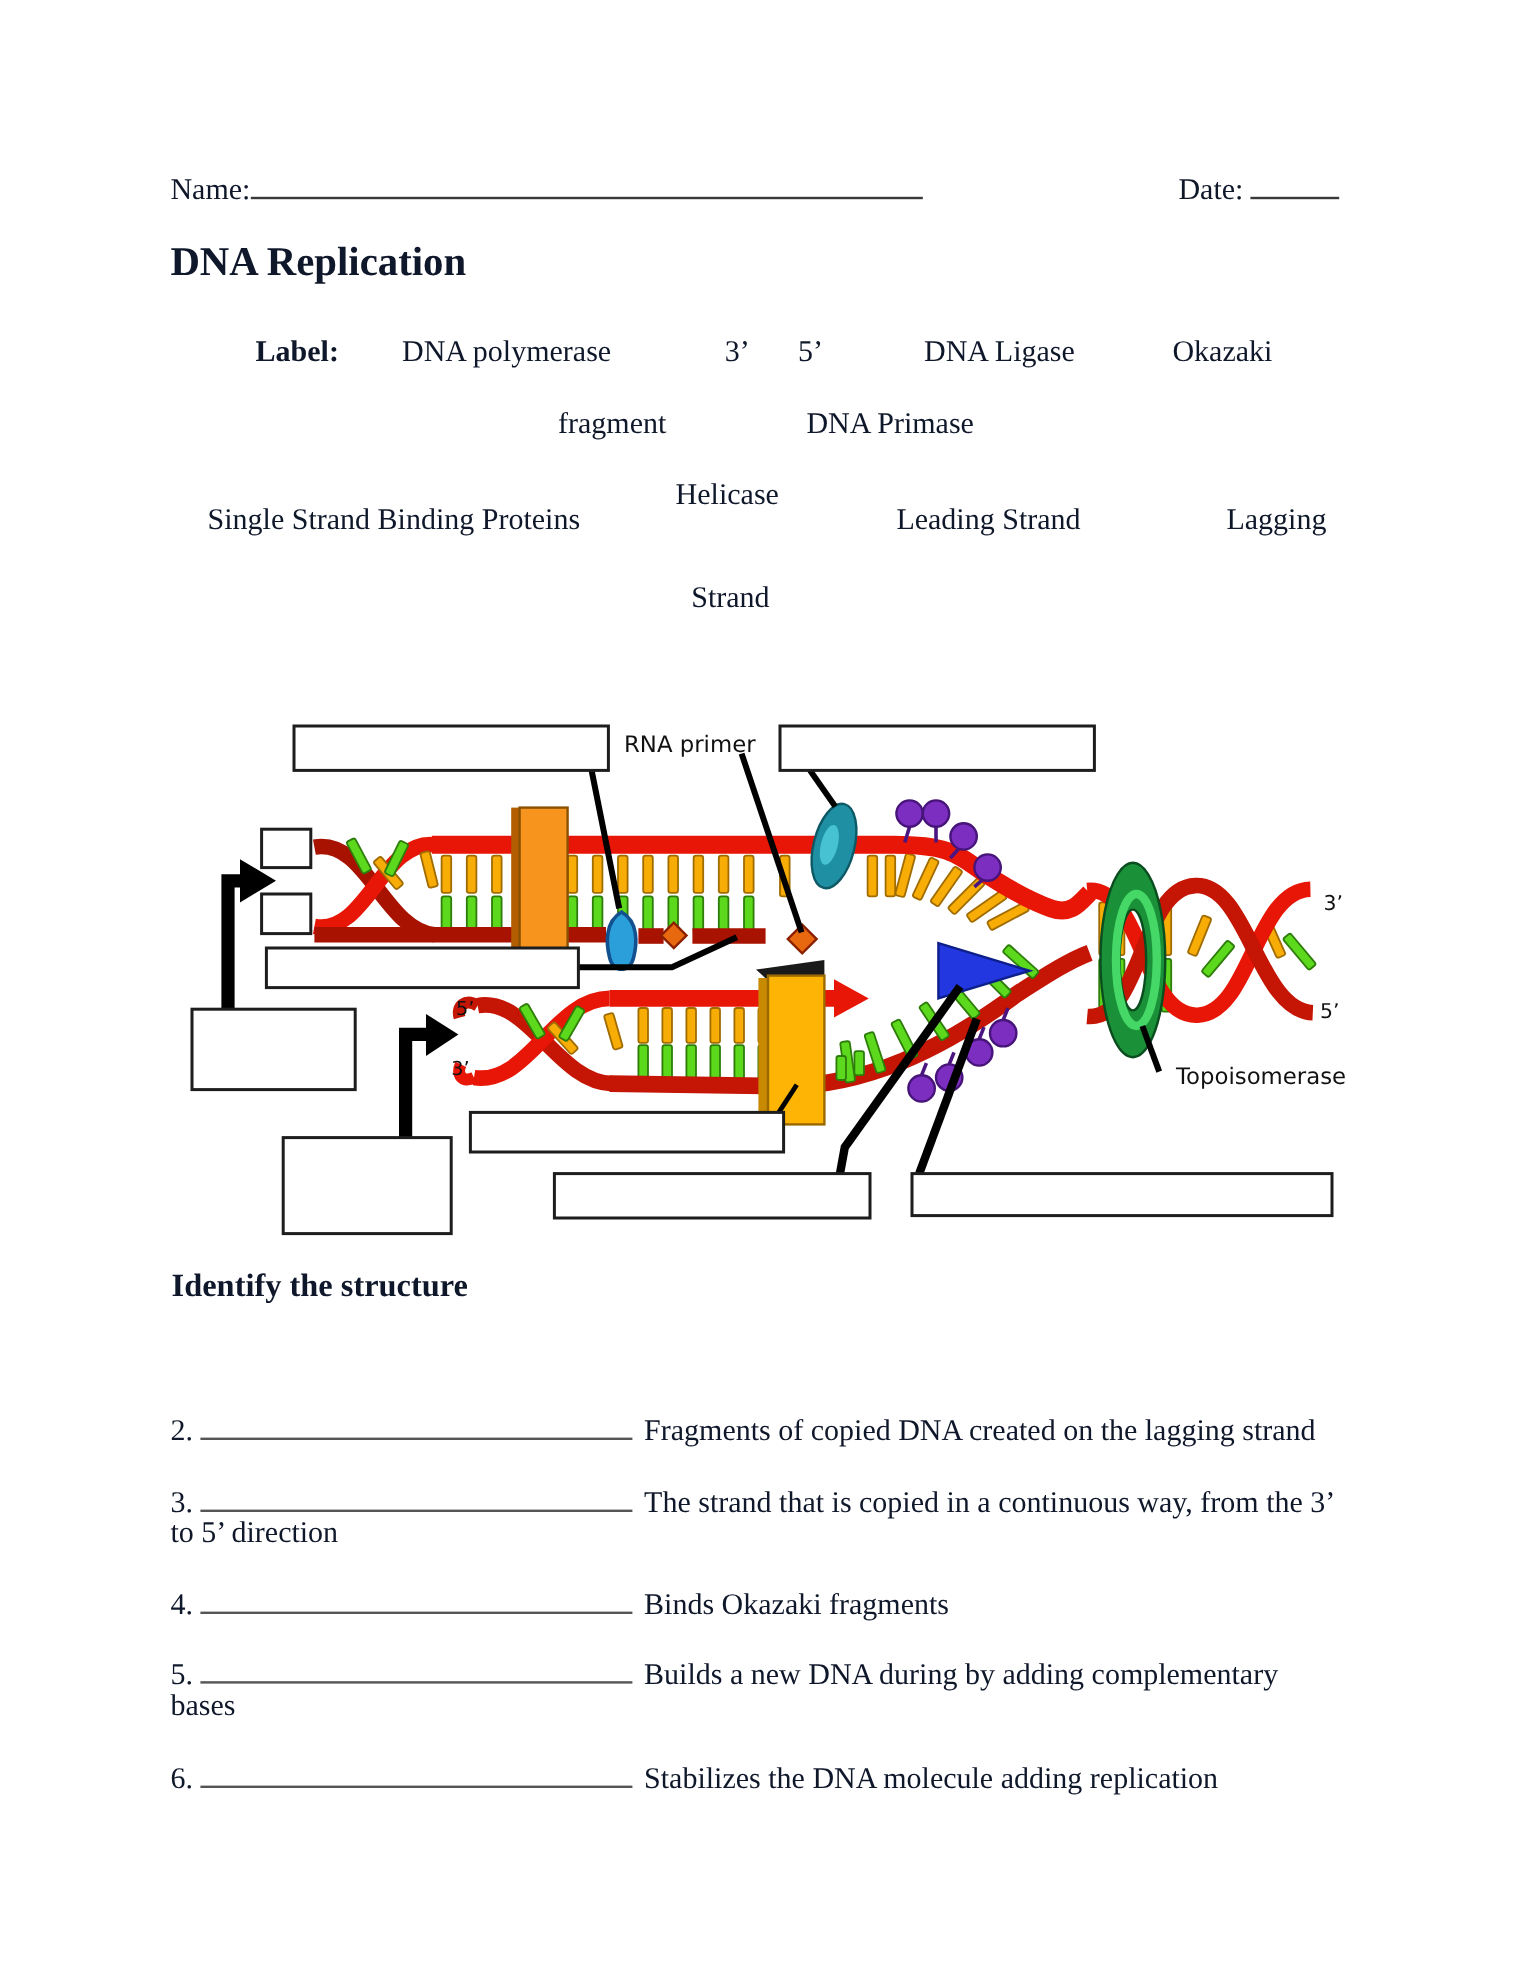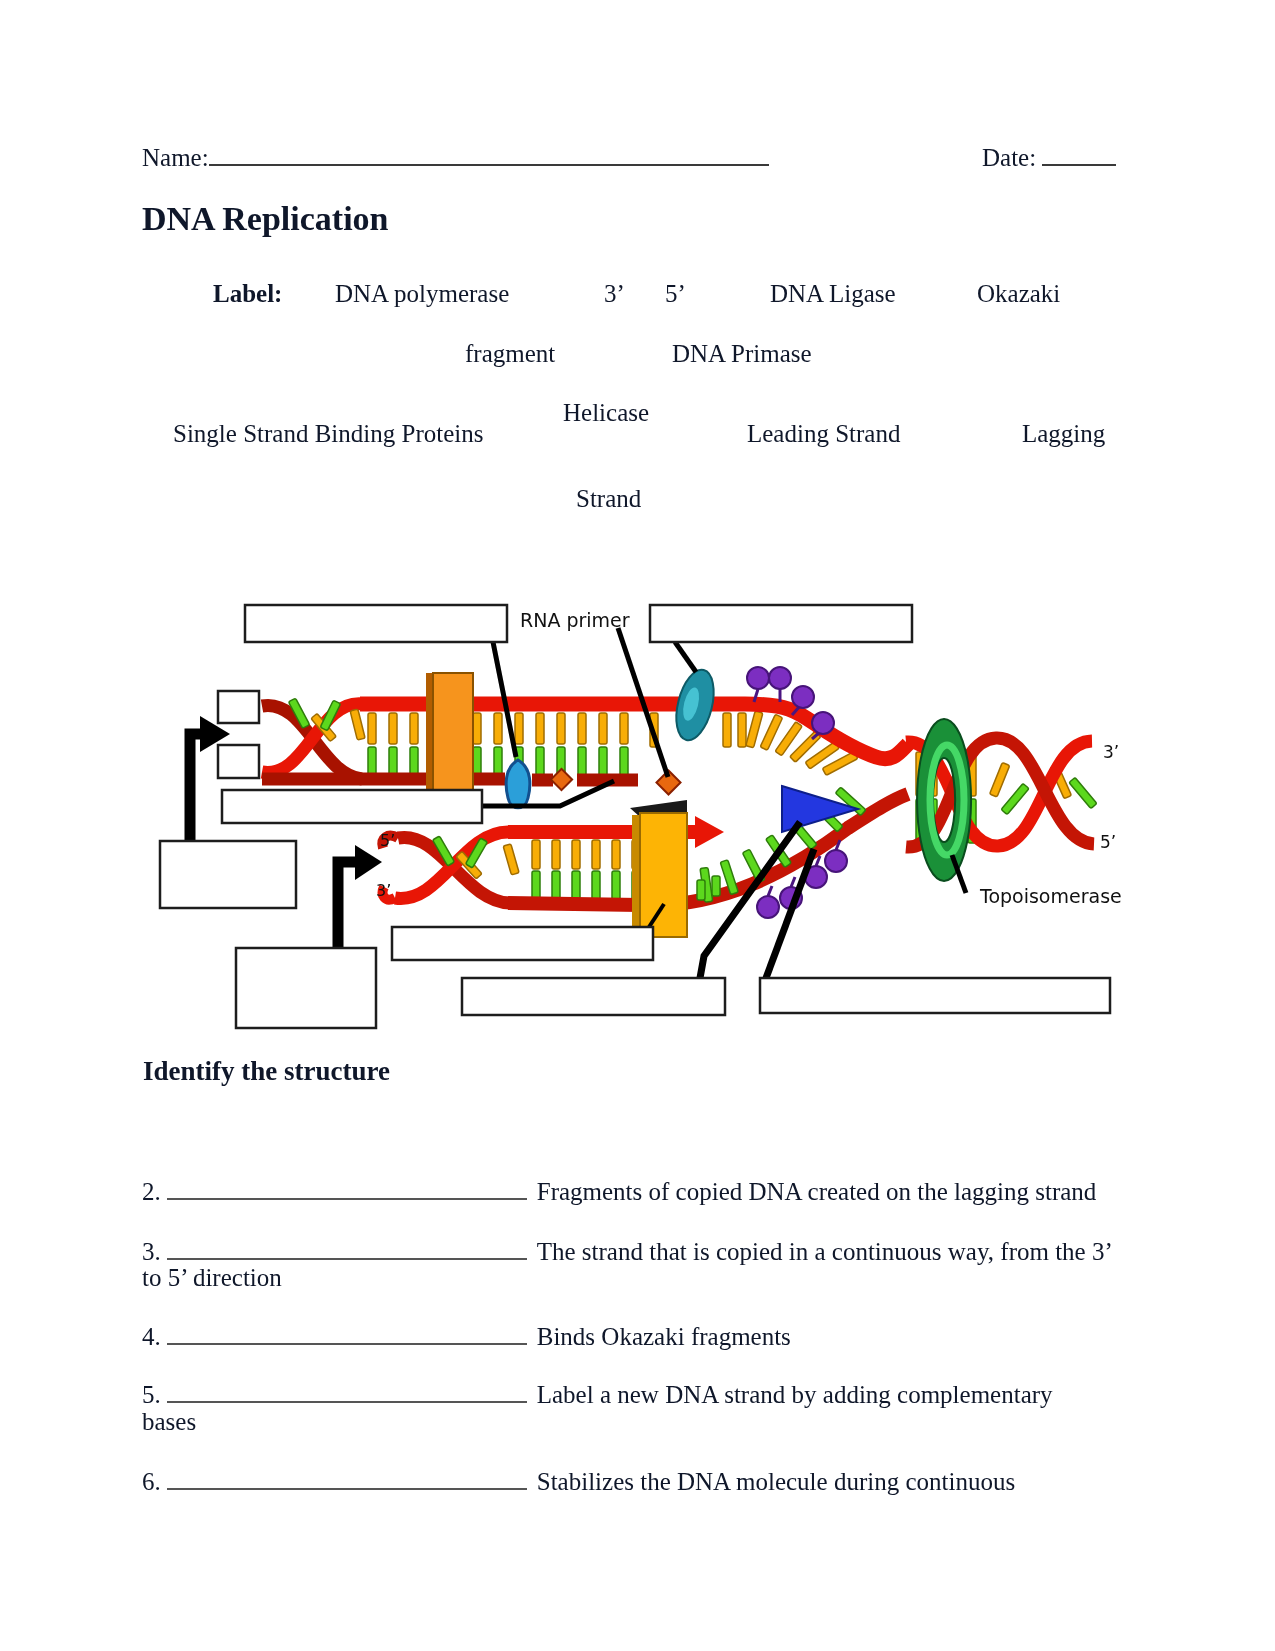--- a/index.html
+++ b/index.html
@@ -266,21 +266,21 @@
   <div class="q-row" style="top:1234px;">
     <span>3.</span><span class="q-blank"></span><span>The strand that is copied in a continuous way, from the 3’</span>
   </div>
   <div class="q-row" style="top:1264px;">to 5’ direction</div>
 
   <div class="q-row" style="top:1319px;">
     <span>4.</span><span class="q-blank"></span><span>Binds Okazaki fragments</span>
   </div>
 
   <div class="q-row" style="top:1377px;">
-    <span>5.</span><span class="q-blank"></span><span>Label a new DNA strand by adding complementary</span>
+    <span>5.</span><span class="q-blank"></span><span>Builds a new DNA during by adding complementary</span>
   </div>
   <div class="q-row" style="top:1408px;">bases</div>
 
   <div class="q-row" style="top:1464px;">
-    <span>6.</span><span class="q-blank"></span><span>Stabilizes the DNA molecule during continuous</span>
+    <span>6.</span><span class="q-blank"></span><span>Stabilizes the DNA molecule adding replication</span>
   </div>
 
 </div>
 
 </body></html>

